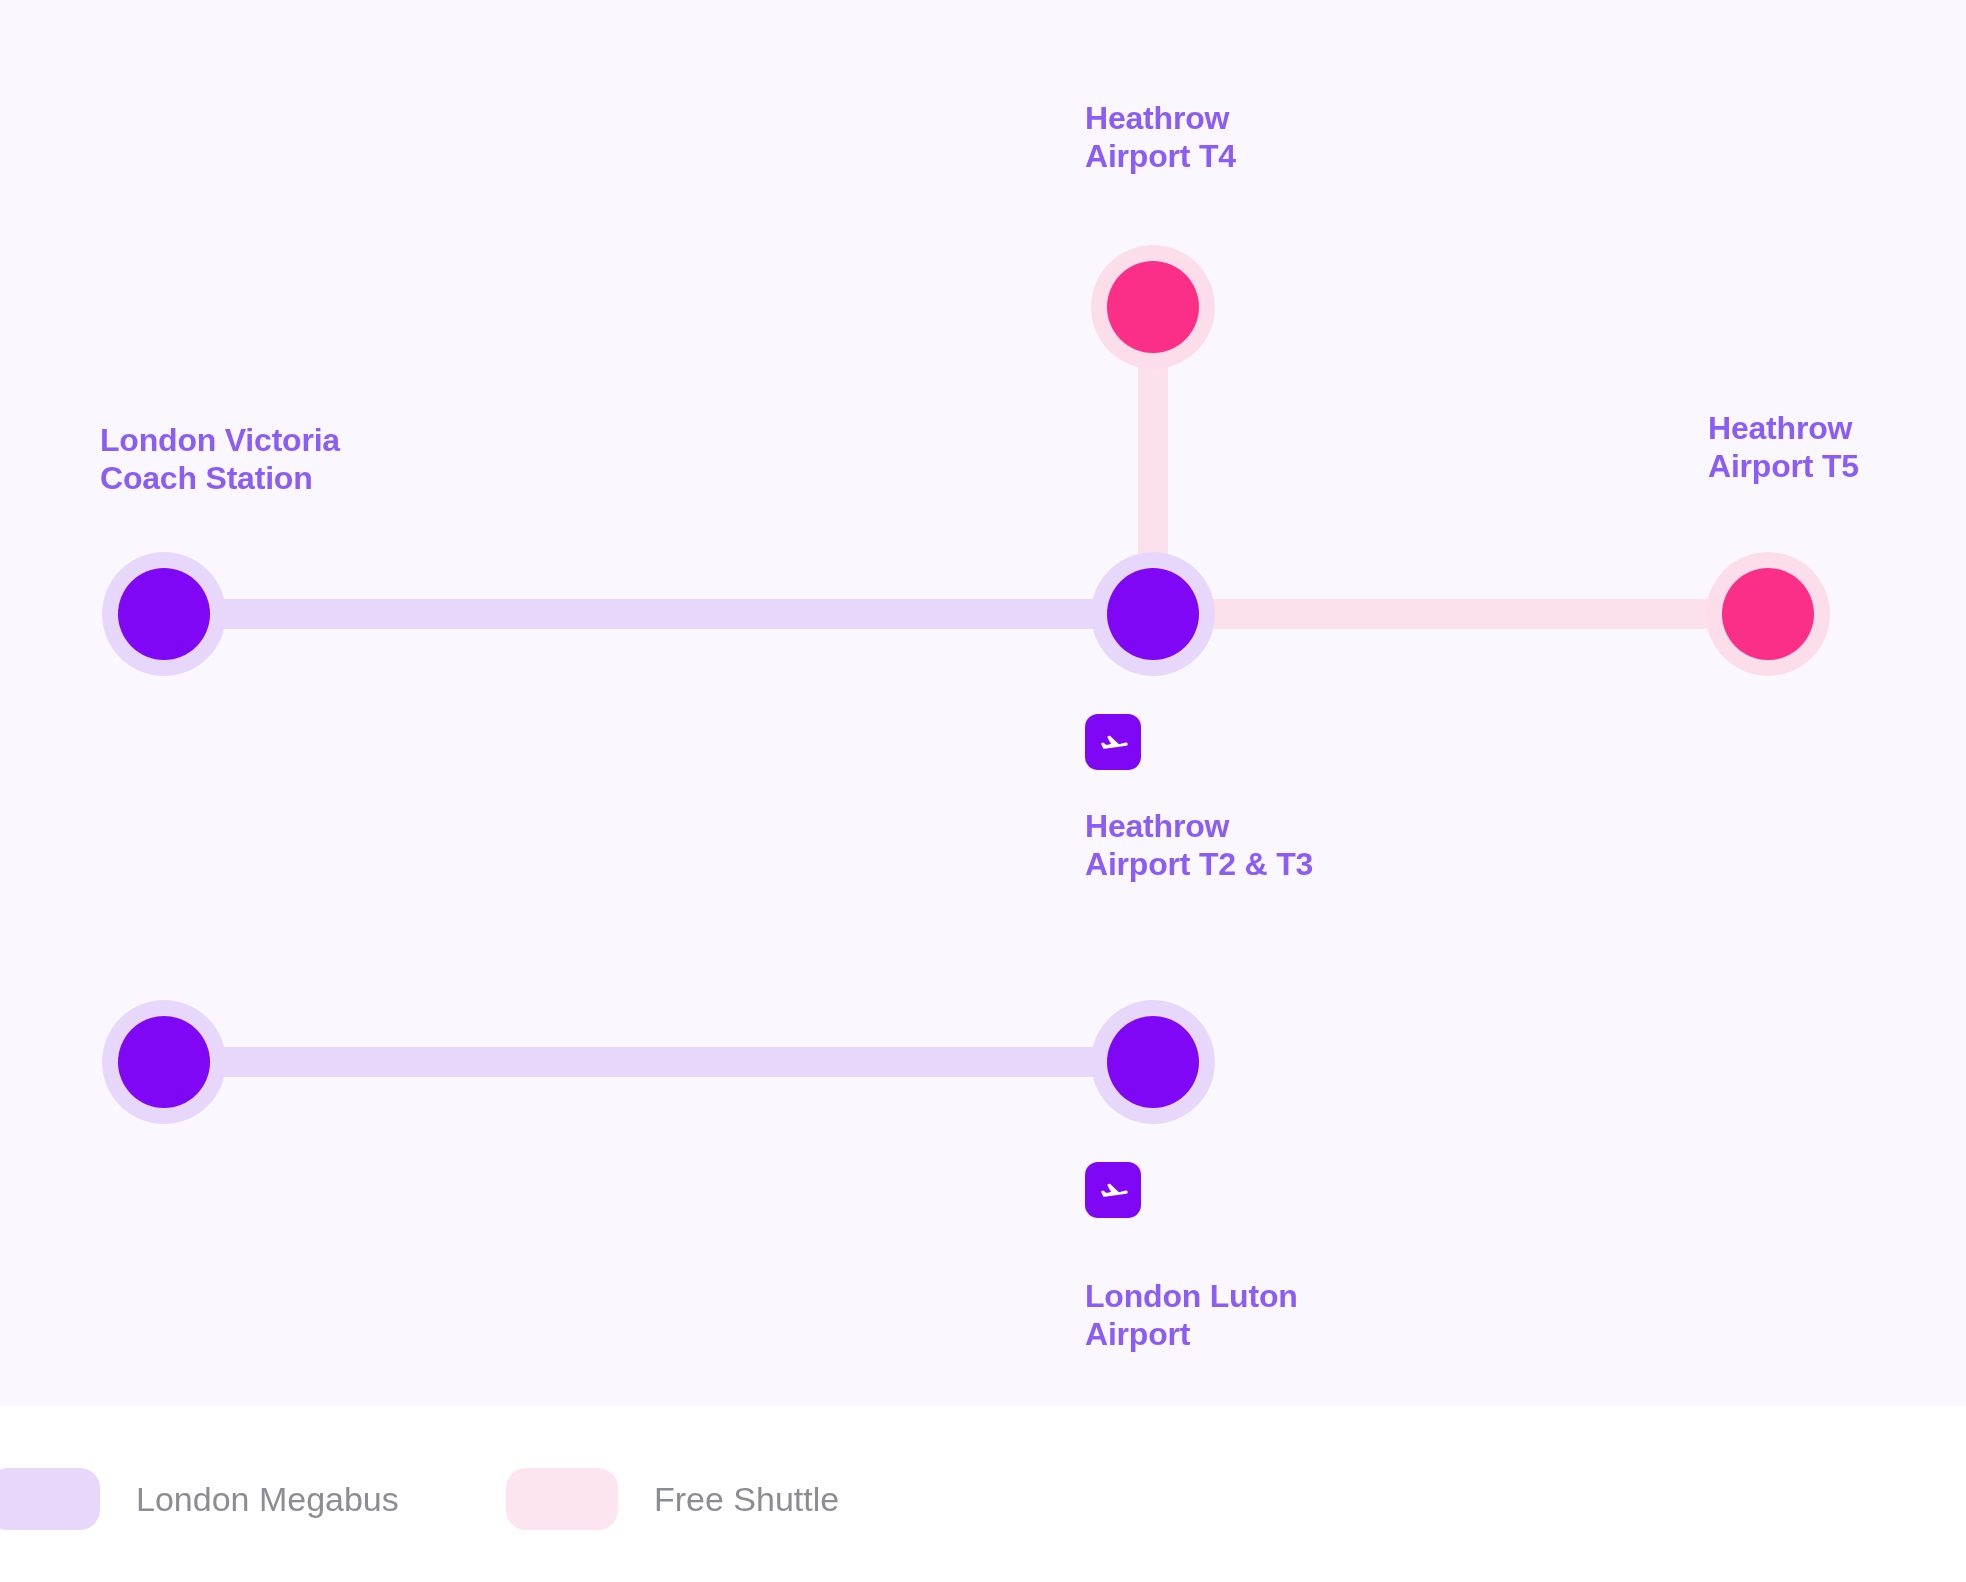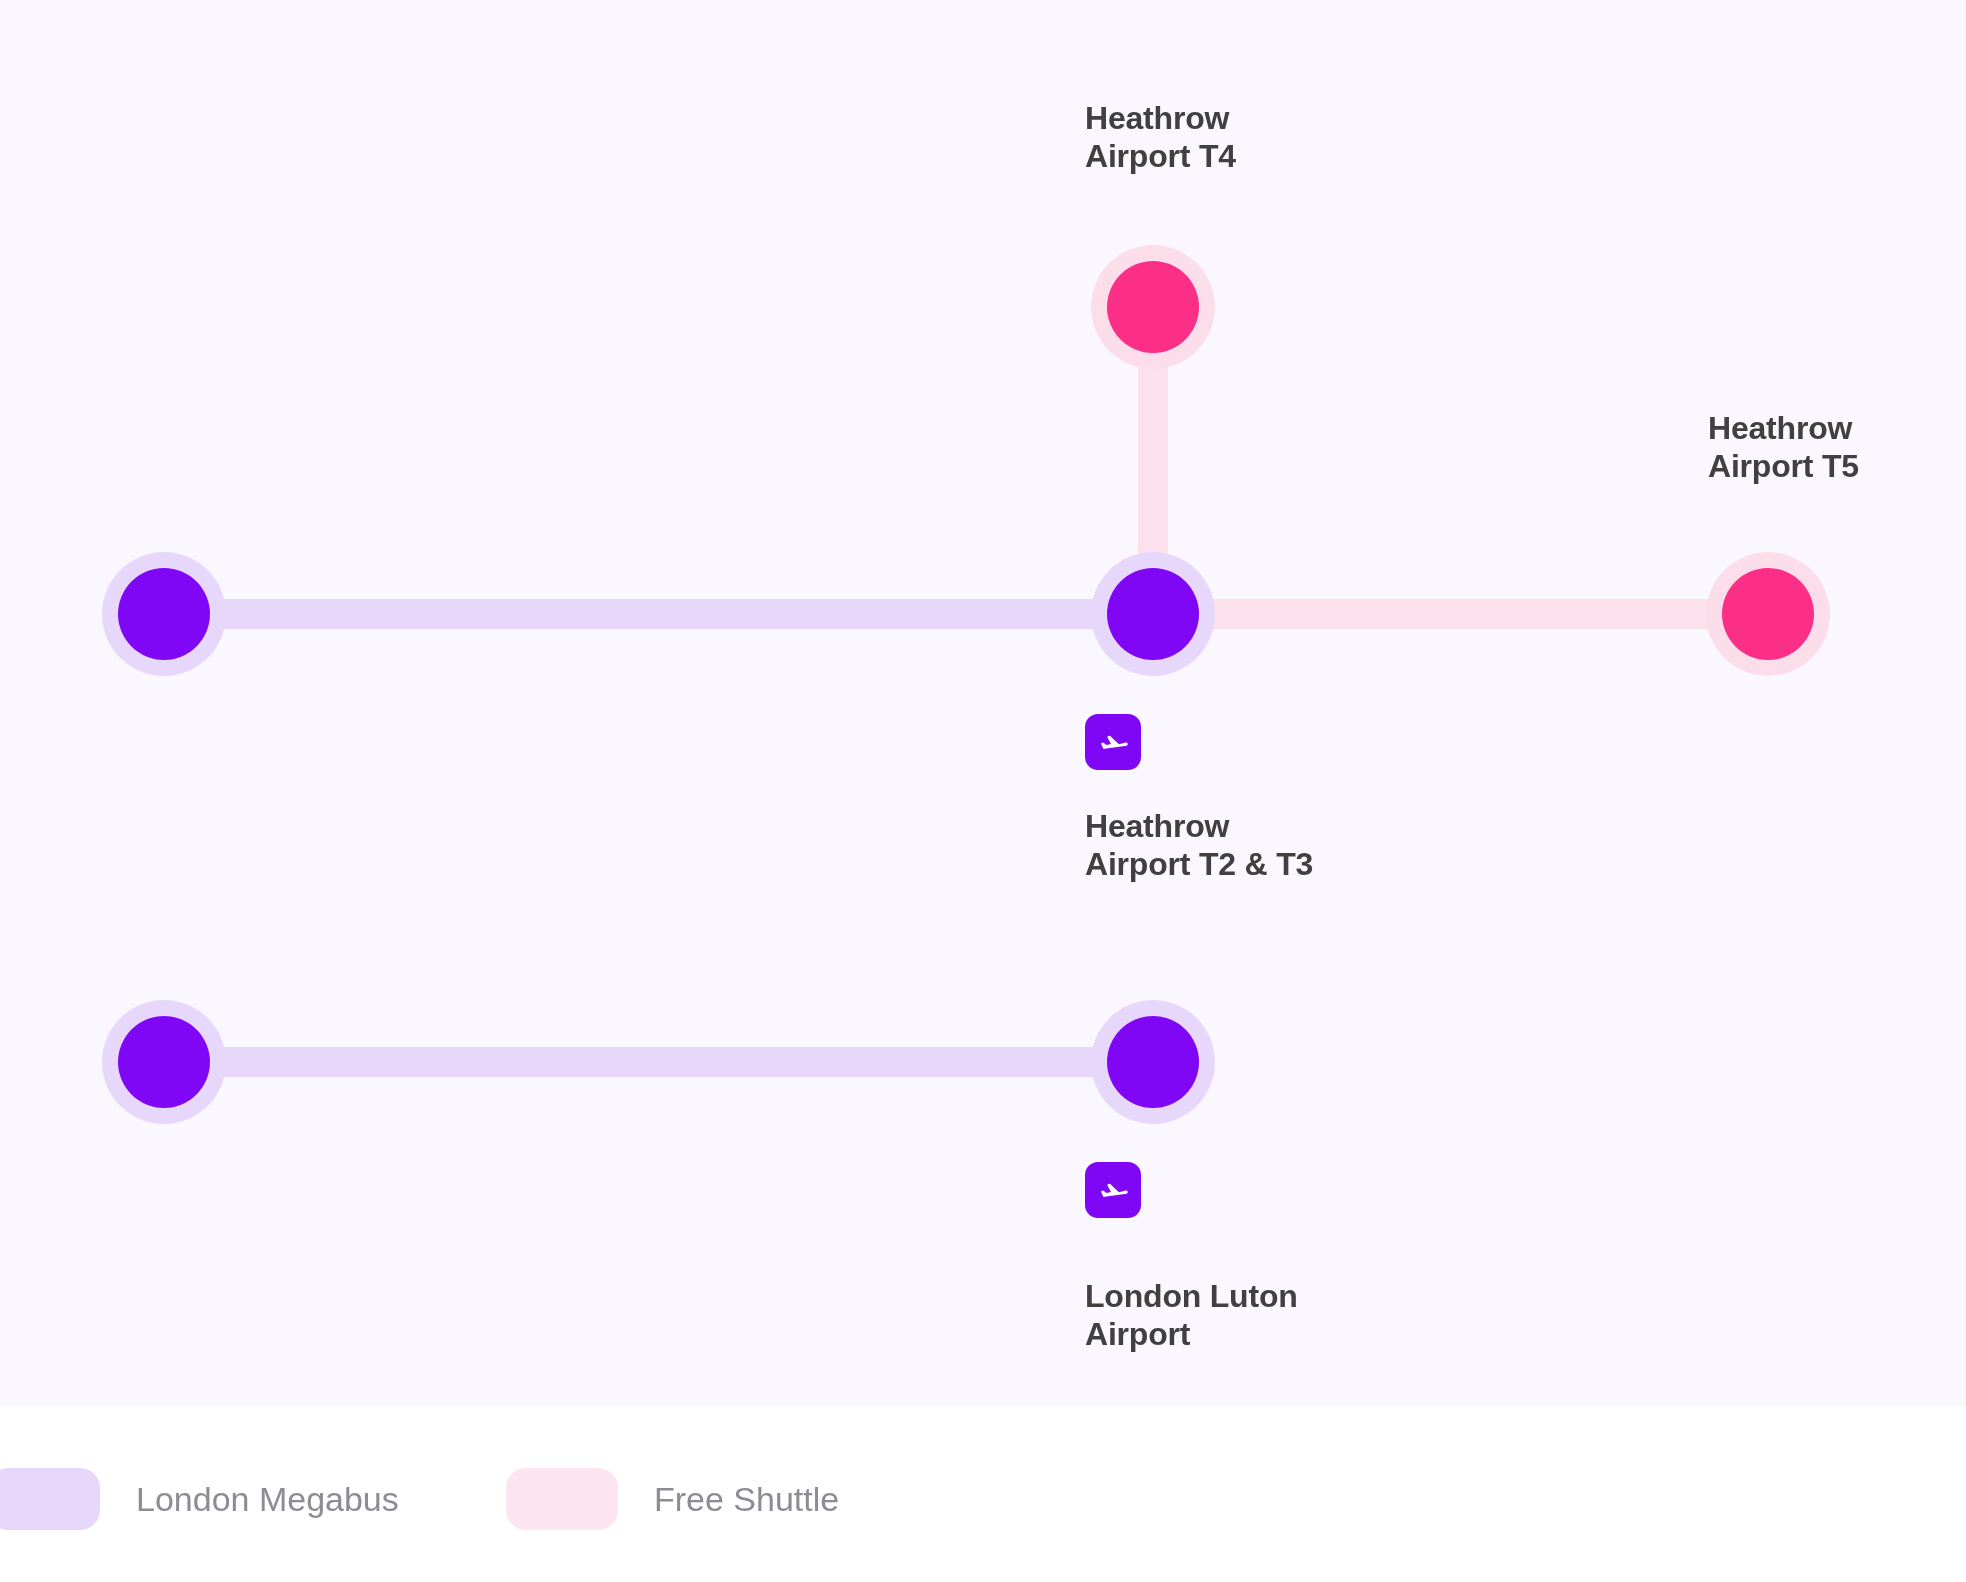--- a/index.html
+++ b/index.html
@@ -85,21 +85,21 @@
   #node-t5         { left: 1768px; top: 614px; }
   #node-marblearch { left: 164px;  top: 1062px; }
   #node-luton      { left: 1153px; top: 1062px; }
 
   
   .station-label {
     position: absolute;
     font-size: 32px;
     font-weight: bold;
     line-height: 1.18;
-    color: #404040;
+    color: #8b5cf6;
     white-space: pre-line;
     letter-spacing: -0.2px;
   }
   #label-t4         { left: 1085px; top: 100px; }
   #label-victoria   { left: 100px;  top: 422px; }
   #label-t5         { left: 1708px; top: 410px; }
   #label-t23        { left: 1085px; top: 808px; }
   #label-marblearch { left: 100px;  top: 1160px; }
   #label-luton      { left: 1085px; top: 1265px; margin-top: 13px; }
 
@@ -201,20 +201,22 @@
     <span>
       <svg viewBox="0 0 24 24" aria-hidden="true">
         <path fill="#ffffff" d="M21 14.5c.55-.16.9-.73.78-1.29-.12-.57-.68-.93-1.25-.8l-4.6 1.02-5.6-5.3a.9.9 0 0 0-.88-.22l-.72.2c-.4.12-.6.57-.4.94l2.36 4.33-3.1.69-1.86-1.5a.7.7 0 0 0-.66-.12l-.6.17c-.32.1-.48.45-.34.75l1.2 2.6a1 1 0 0 0 1.12.56L21 14.5z"></path>
       </svg>
     </span>
   </div>
 
   <div class="station-label" id="label-t4">Heathrow
 Airport T4</div>
 
+  <div class="station-label" id="label-victoria">London Victoria
+Coach Station</div>
 
   <div class="station-label" id="label-t5">Heathrow
 Airport T5</div>
 
   <div class="station-label" id="label-t23">Heathrow
 Airport T2 &amp; T3</div>
 
 
   <div class="station-label" id="label-luton">London Luton
 Airport</div>

